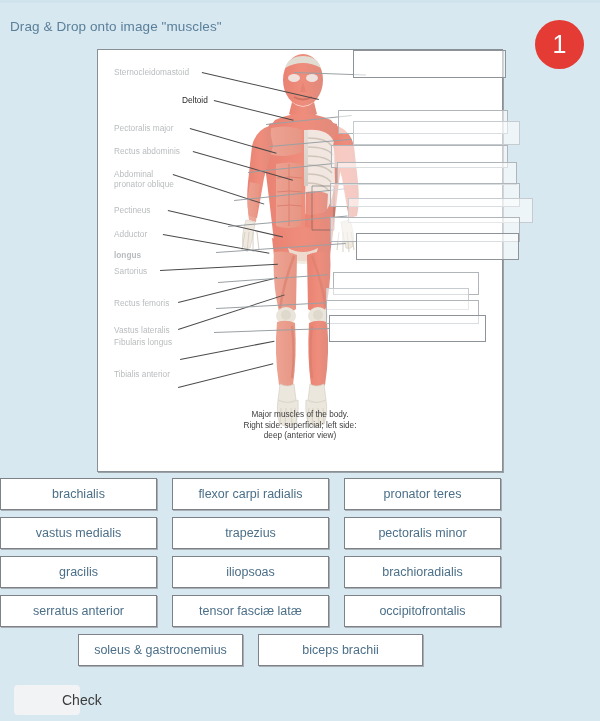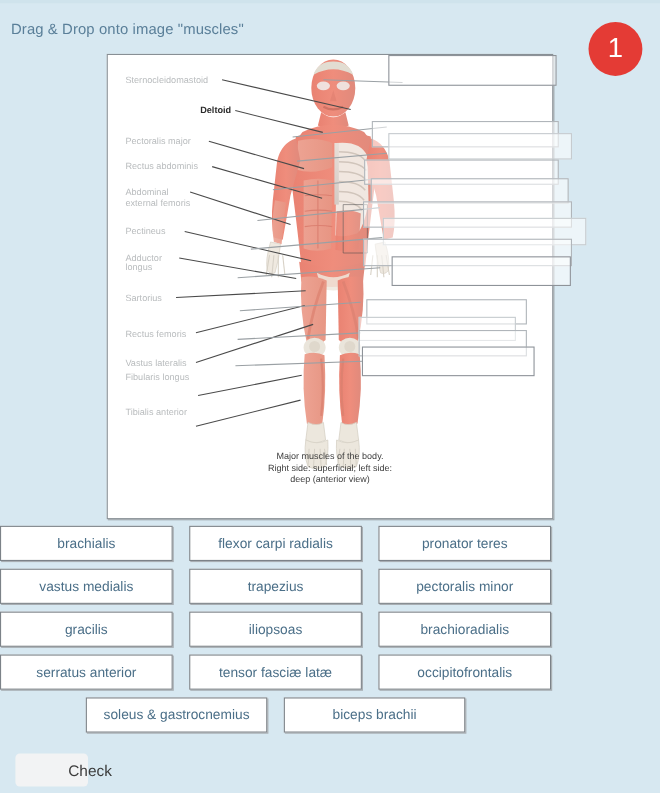--- a/index.html
+++ b/index.html
@@ -72,21 +72,21 @@
   .muscle-label {
     position: absolute;
     font-size: 8.3px;
     color: #b9bcbe;
     white-space: nowrap;
     line-height: 10px;
     font-family: "Liberation Sans", sans-serif;
   }
   .muscle-label.dark {
     color: #2b2b2b;
-    font-weight: bold;
+    font-weight: normal;
   }
 
   
   .leader {
     position: absolute;
     height: 0;
     border-top: 1px solid #4a4a4a;
     transform-origin: 0 0;
   }
   .leader.faint {
@@ -321,24 +321,24 @@
       <div class="leader faint" style="left:118px; top:202px; width:130px; transform:rotate(-4deg);"></div>
       <div class="leader faint" style="left:120px; top:232px; width:110px; transform:rotate(-4deg);"></div>
       <div class="leader faint" style="left:118px; top:258px; width:112px; transform:rotate(-3deg);"></div>
       <div class="leader faint" style="left:116px; top:282px; width:116px; transform:rotate(-2deg);"></div>
 
       <div class="muscle-label" style="left:16px; top:17px;">Sternocleidomastoid</div>
       <div class="muscle-label dark" style="left:84px; top:45px;">Deltoid</div>
       <div class="muscle-label" style="left:16px; top:73px;">Pectoralis major</div>
       <div class="muscle-label" style="left:16px; top:96px;">Rectus abdominis</div>
       <div class="muscle-label" style="left:16px; top:119px;">Abdominal</div>
-      <div class="muscle-label" style="left:16px; top:129px;">external femoris</div>
+      <div class="muscle-label" style="left:16px; top:129px;">pronator oblique</div>
       <div class="muscle-label" style="left:16px; top:155px;">Pectineus</div>
       <div class="muscle-label" style="left:16px; top:179px;">Adductor</div>
-      <div class="muscle-label" style="left:16px; top:187px;">longus</div>
+      <div class="muscle-label" style="left:16px; top:200px;font-weight:bold;">longus</div>
       <div class="muscle-label" style="left:16px; top:216px;">Sartorius</div>
       <div class="muscle-label" style="left:16px; top:248px;">Rectus femoris</div>
       <div class="muscle-label" style="left:16px; top:275px;">Vastus lateralis</div>
       <div class="muscle-label" style="left:16px; top:287px;">Fibularis longus</div>
       <div class="muscle-label" style="left:16px; top:319px;">Tibialis anterior</div>
 
       <div id="caption">
         <div>Major muscles of the body.</div>
         <div>Right side: superficial; left side:</div>
         <div>deep (anterior view)</div>

